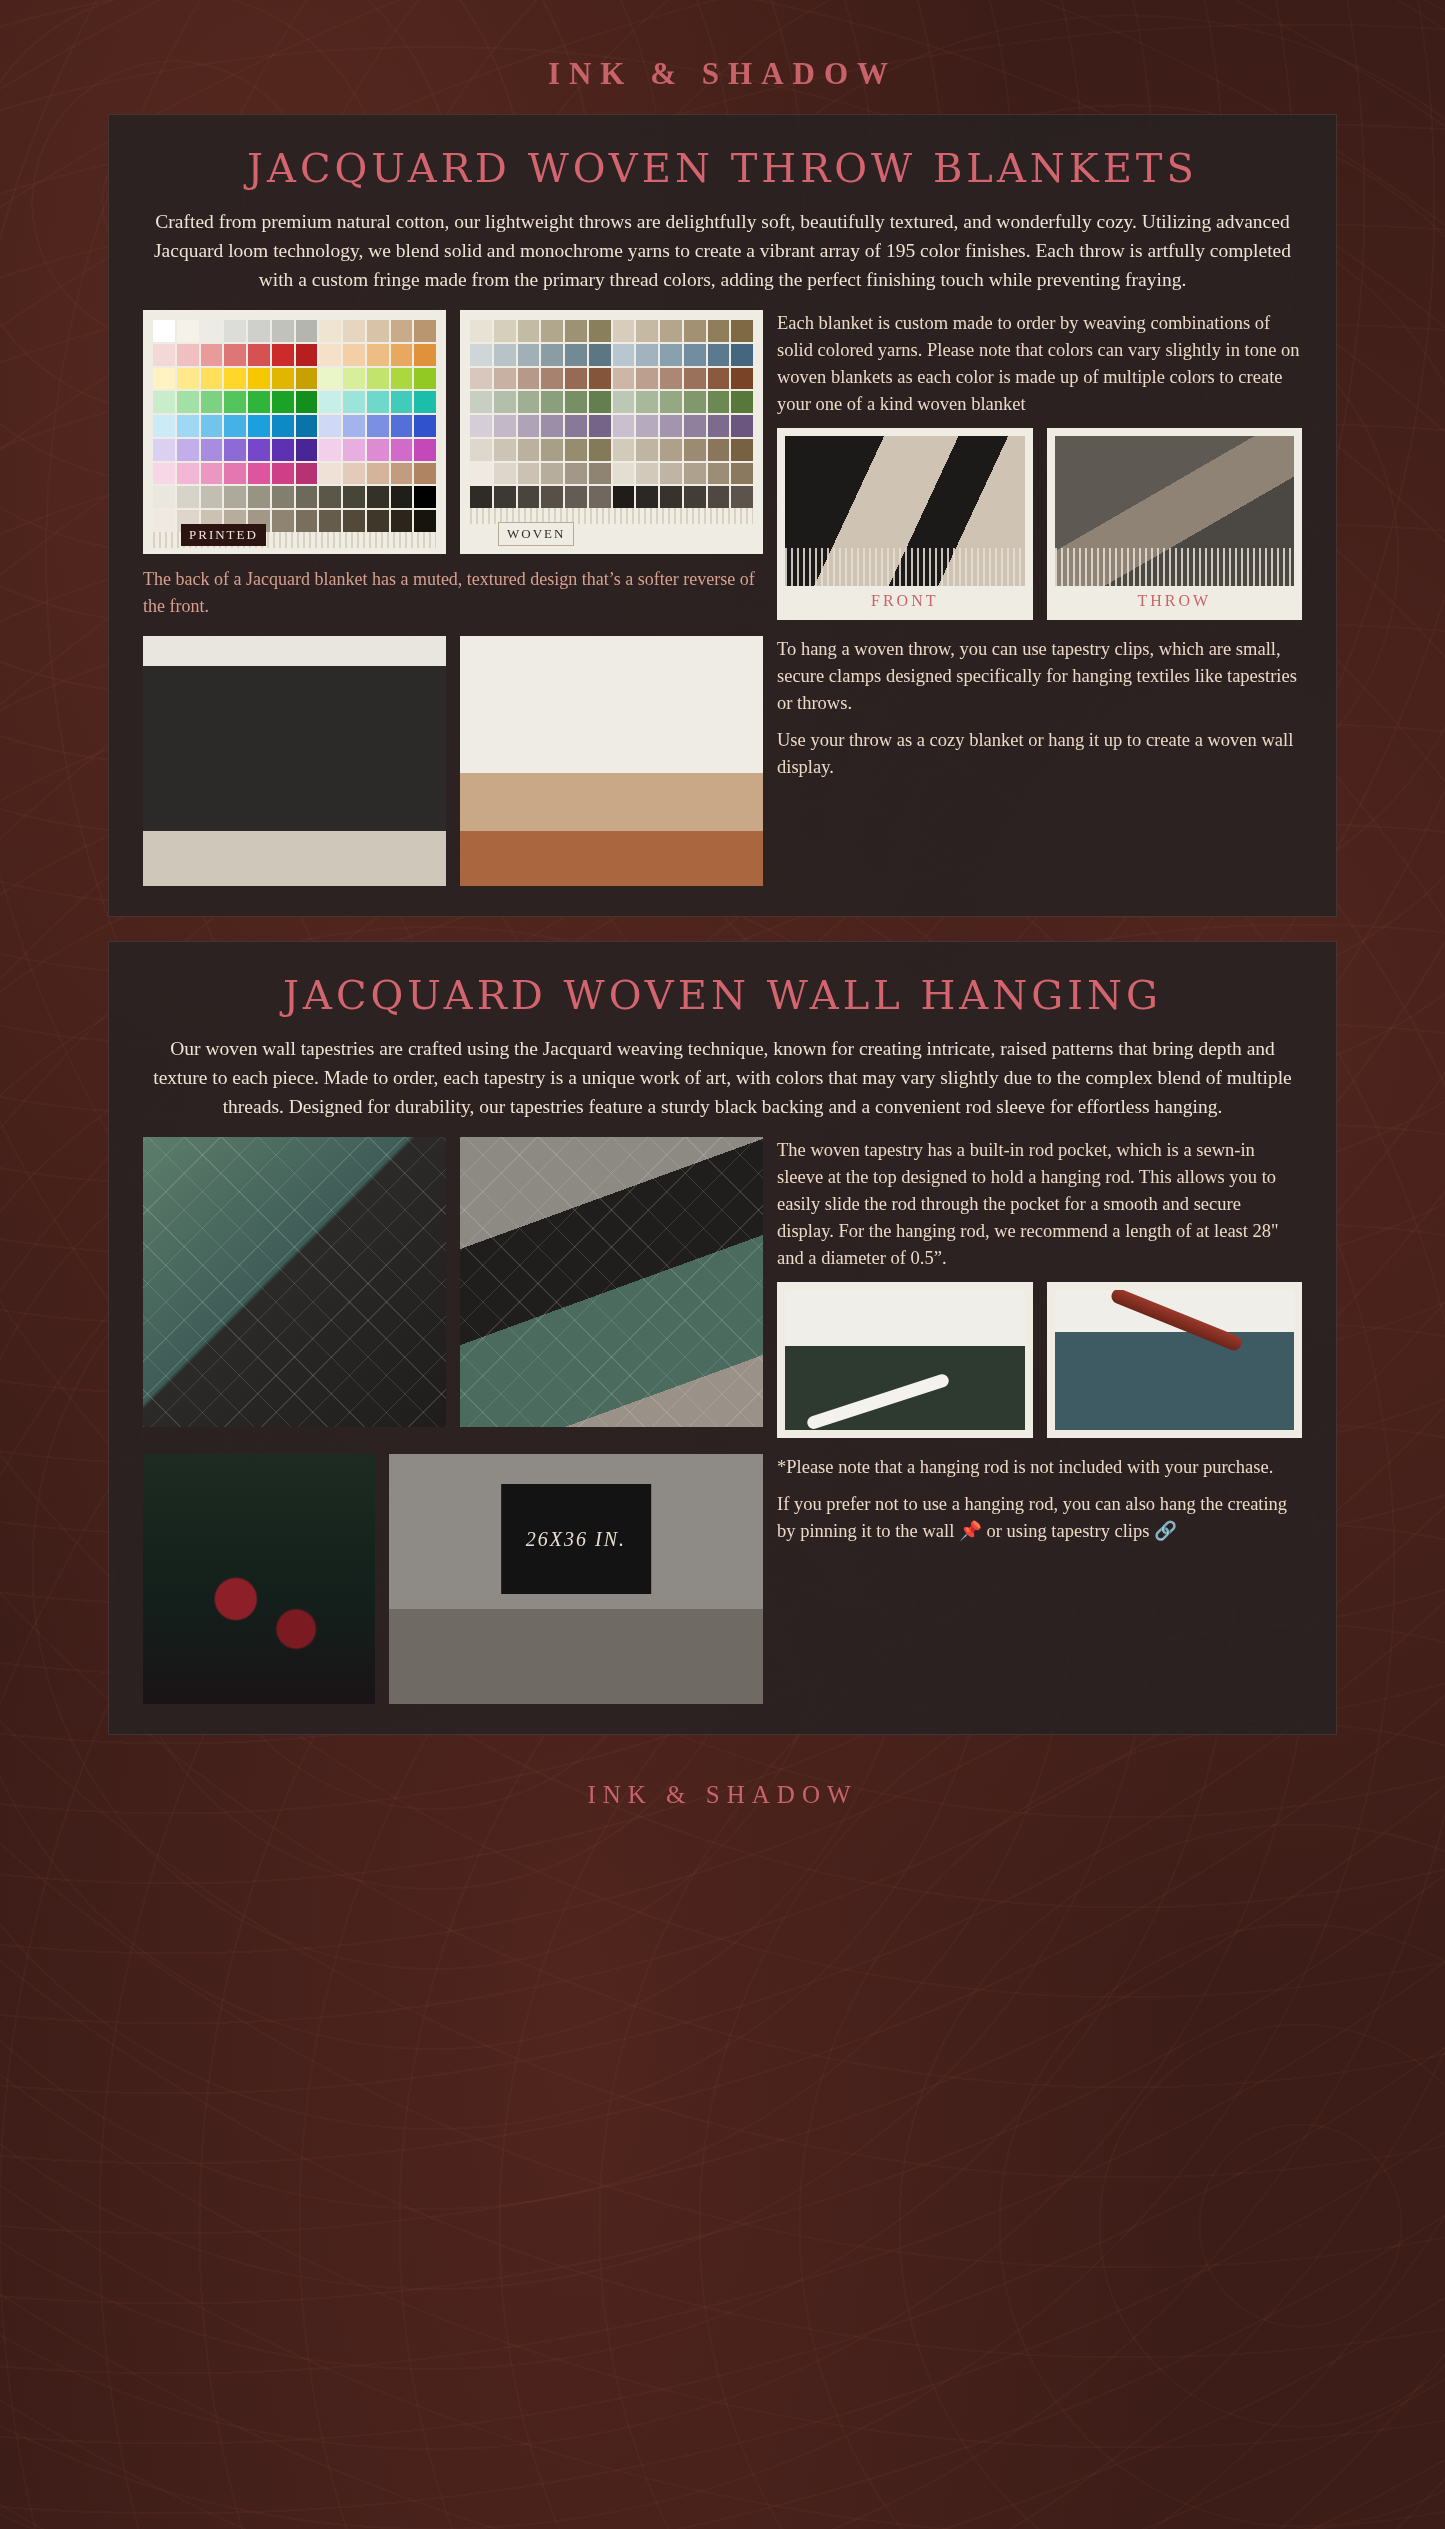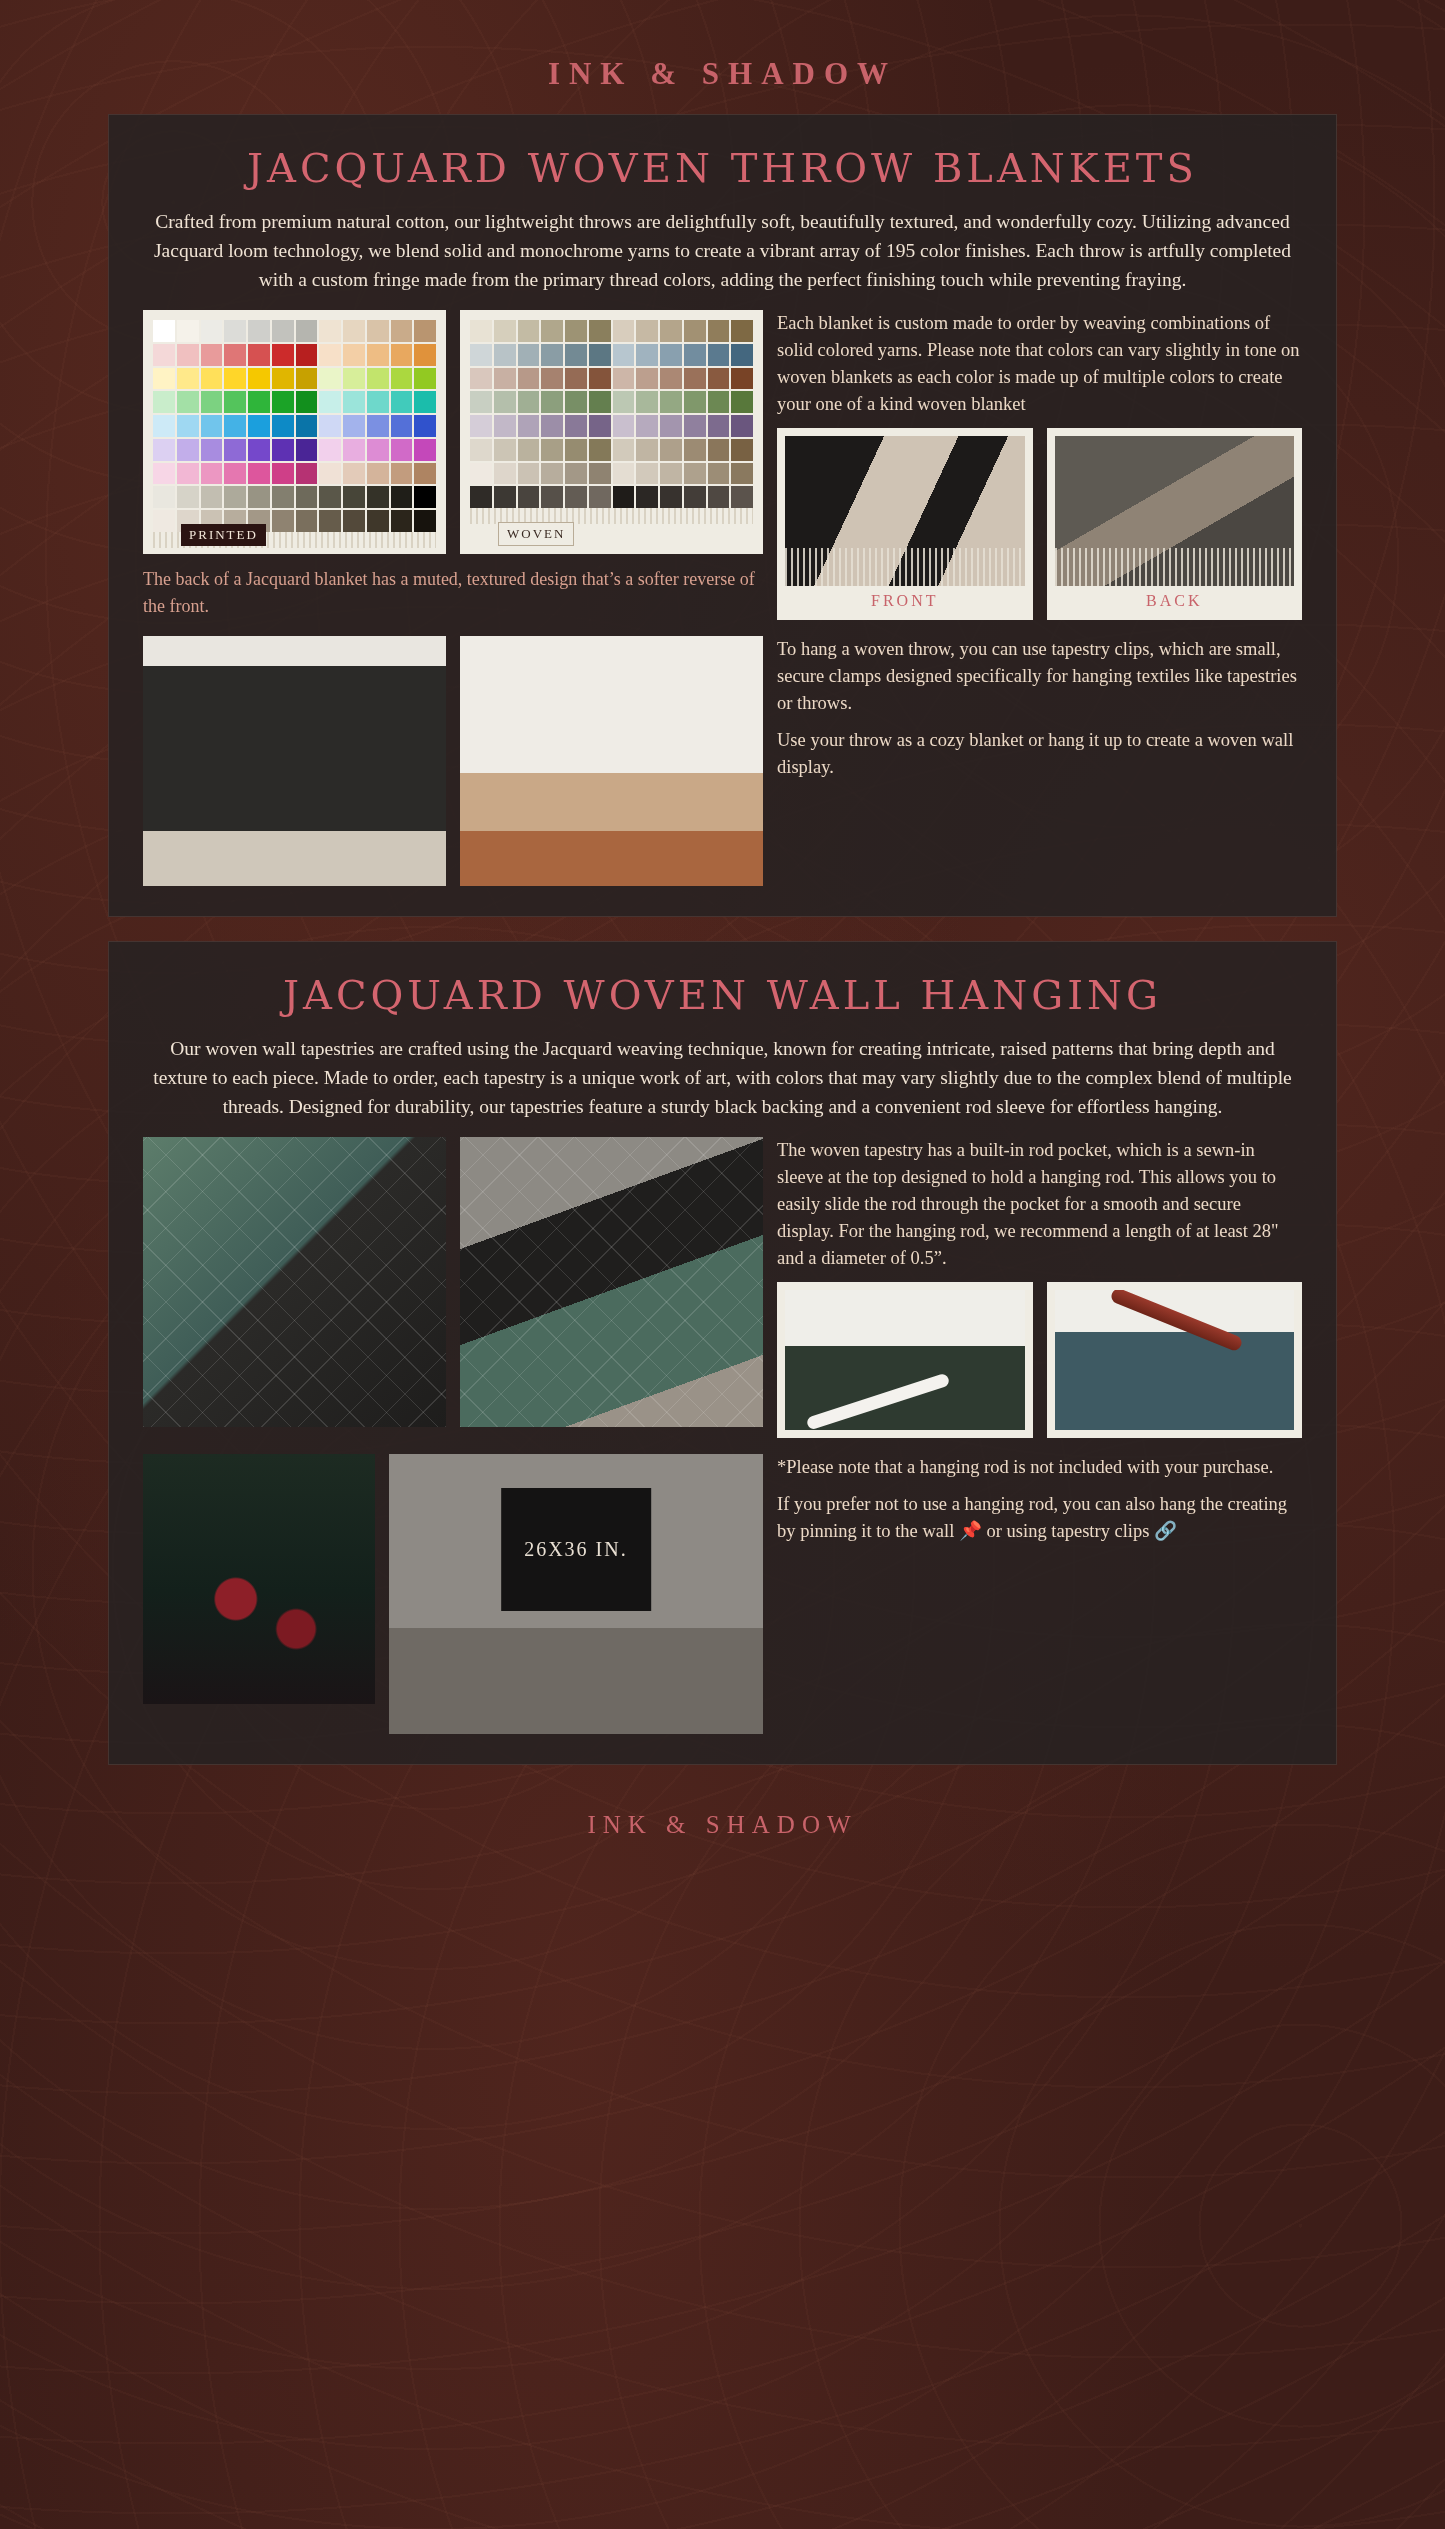--- a/index.html
+++ b/index.html
@@ -481,21 +481,21 @@
             <div class="swatchcard" style="padding:8px 8px 2px 8px;">
               <div class="ph ph-front" style="height:150px;">
                 <div class="fr-bottom"></div>
               </div>
               <div class="cap">FRONT</div>
             </div>
             <div class="swatchcard" style="padding:8px 8px 2px 8px;">
               <div class="ph ph-back" style="height:150px;">
                 <div class="fr-bottom"></div>
               </div>
-              <div class="cap">BACK</div>
+              <div class="cap">THROW</div>
             </div>
           </div>
         </div>
       </div>
 
       <div class="row">
         <div class="col-left">
           <div class="grid2">
             <div class="ph ph-hang1" style="height:250px;"></div>
             <div class="ph ph-room1" style="height:250px;"></div>
@@ -533,21 +533,21 @@
               </div>
             </div>
           </div>
         </div>
       </div>
 
       <div class="row">
         <div class="col-left">
           <div class="grid2" style="grid-template-columns: 0.62fr 1fr;">
             <div class="ph ph-pom" style="height:250px;"></div>
-            <div class="ph ph-wall" style="height:280px;">
+            <div class="ph ph-wall" style="height:250px;font-style:italic;">
               <div class="art">26X36 IN.</div>
             </div>
           </div>
         </div>
         <div class="col-right">
           <p class="side-copy">*Please note that a hanging rod is not included with your purchase.</p>
           <p class="side-copy">
             <span> If you prefer not to use a hanging rod, you can also hang the creating by pinning it to the wall </span><span class="pin">📌</span><span> or using tapestry clips </span><span class="clip">🔗</span>
           </p>
         </div>

